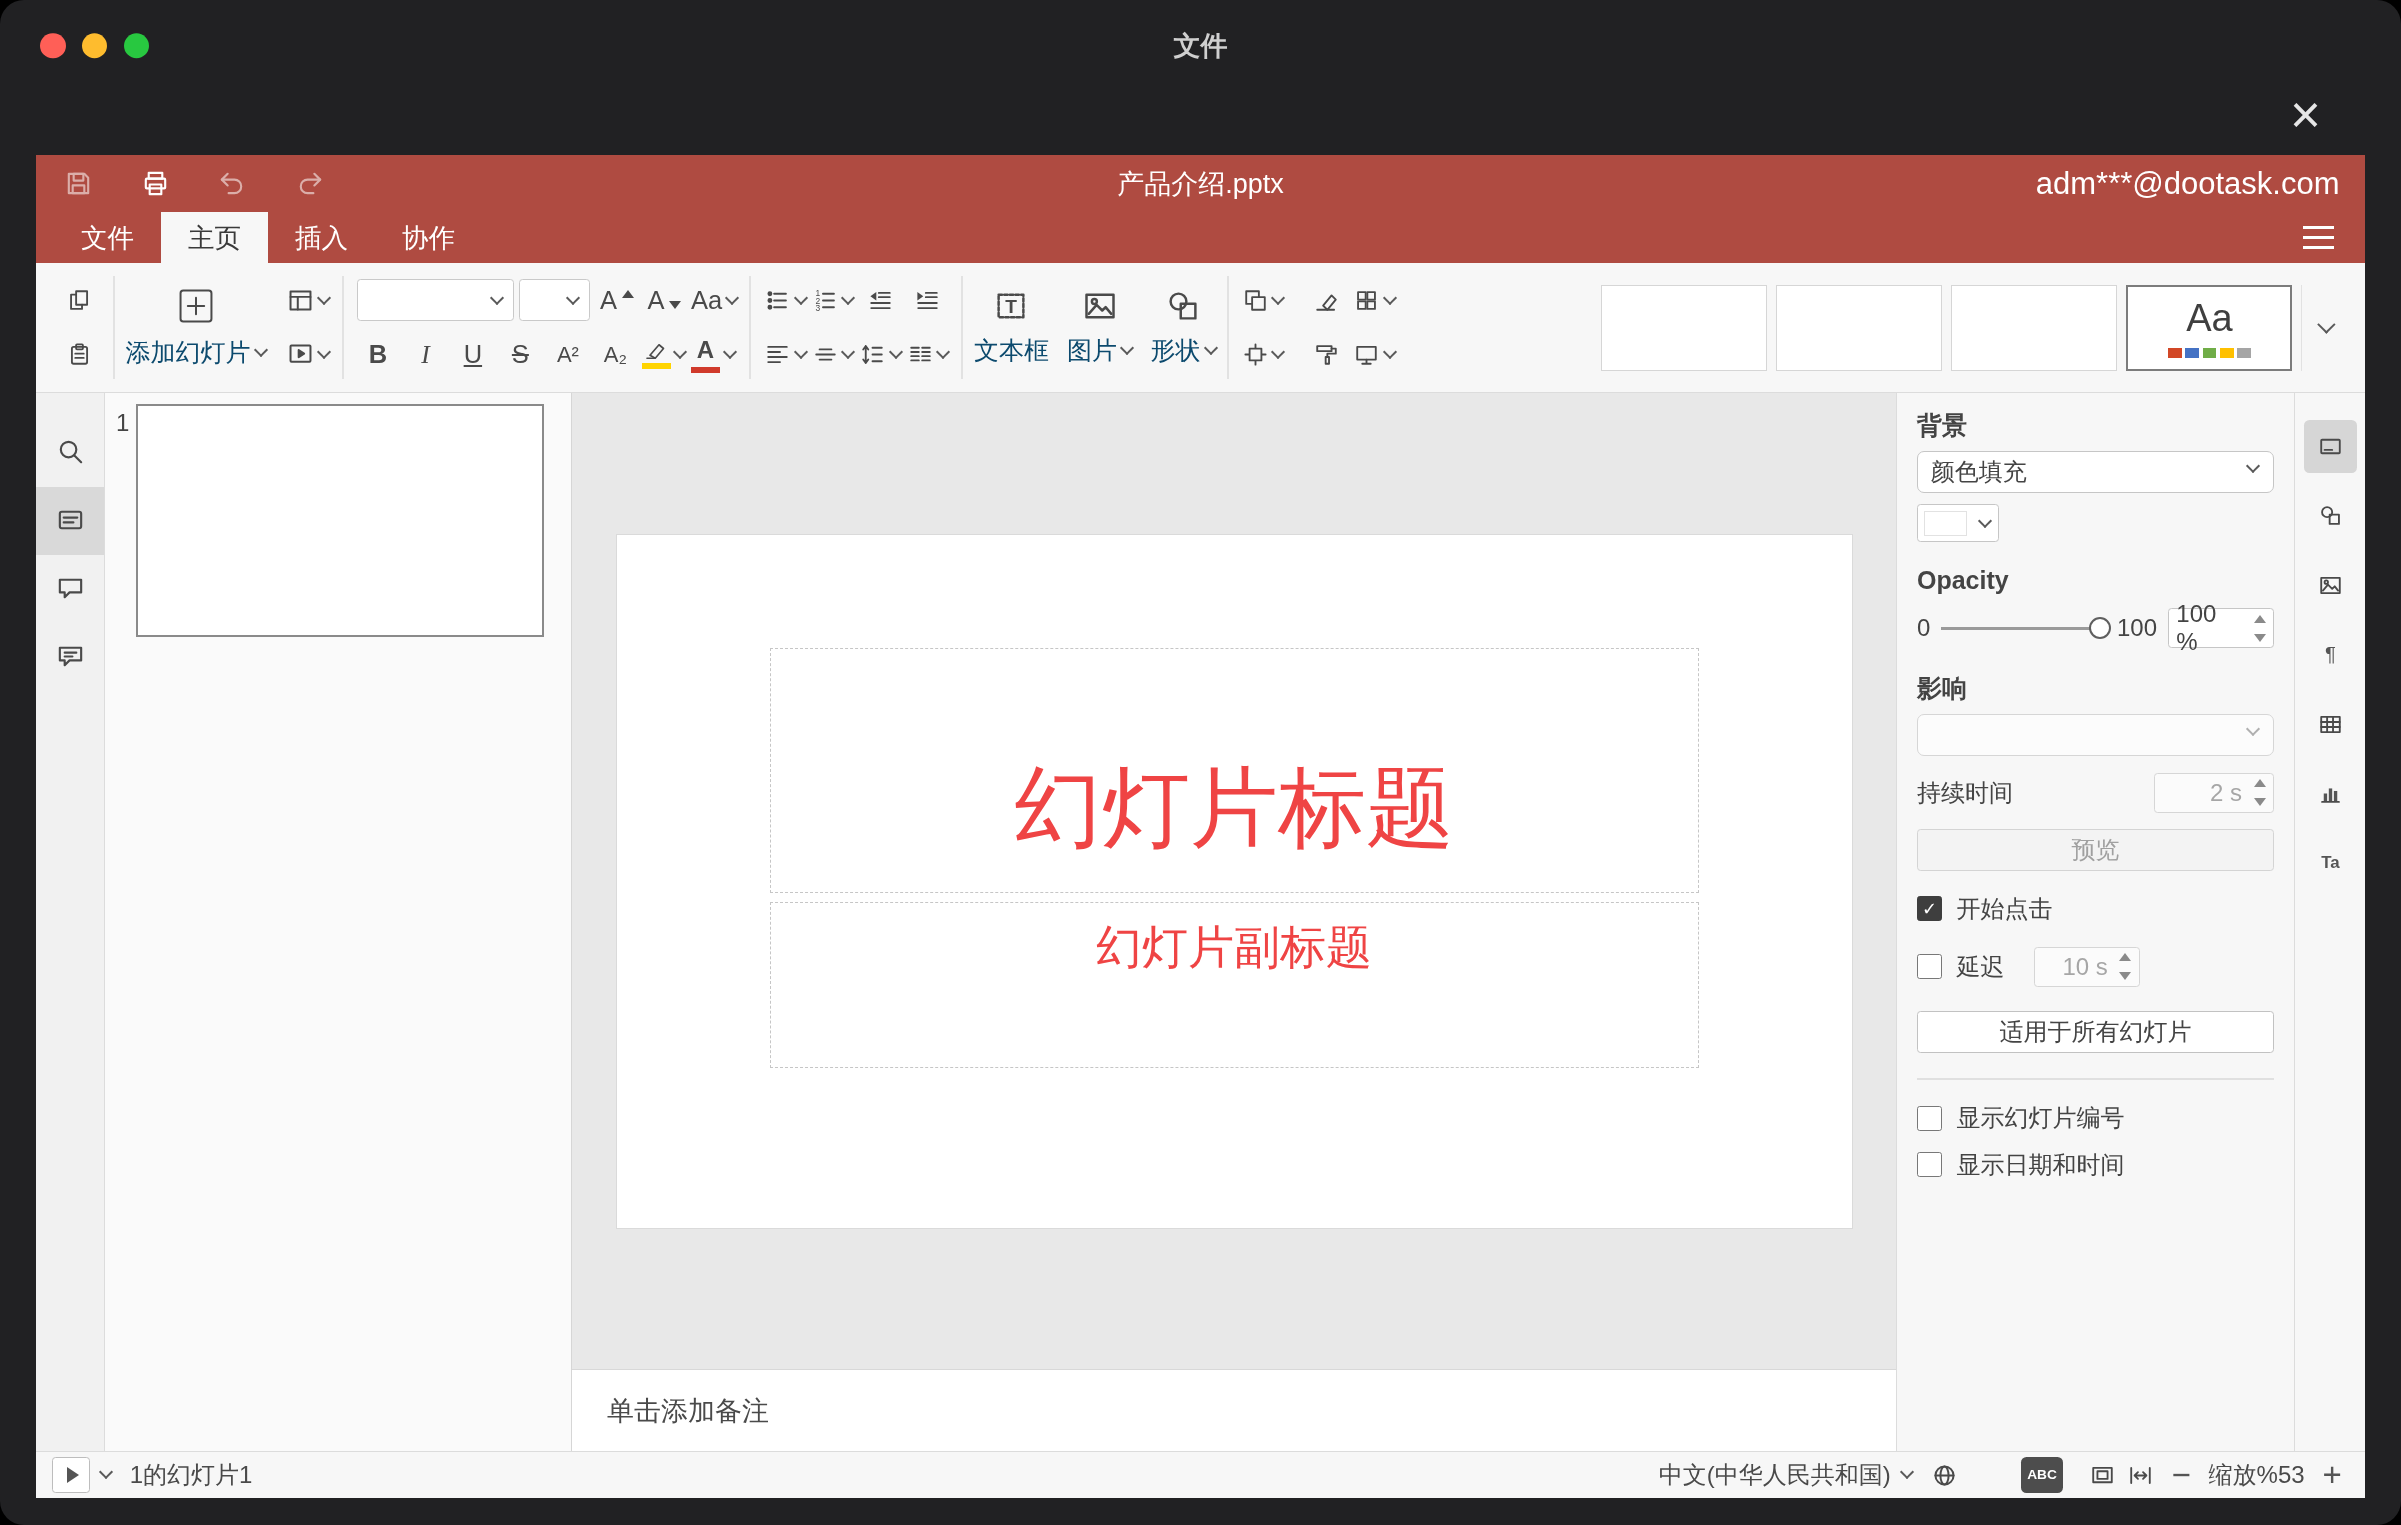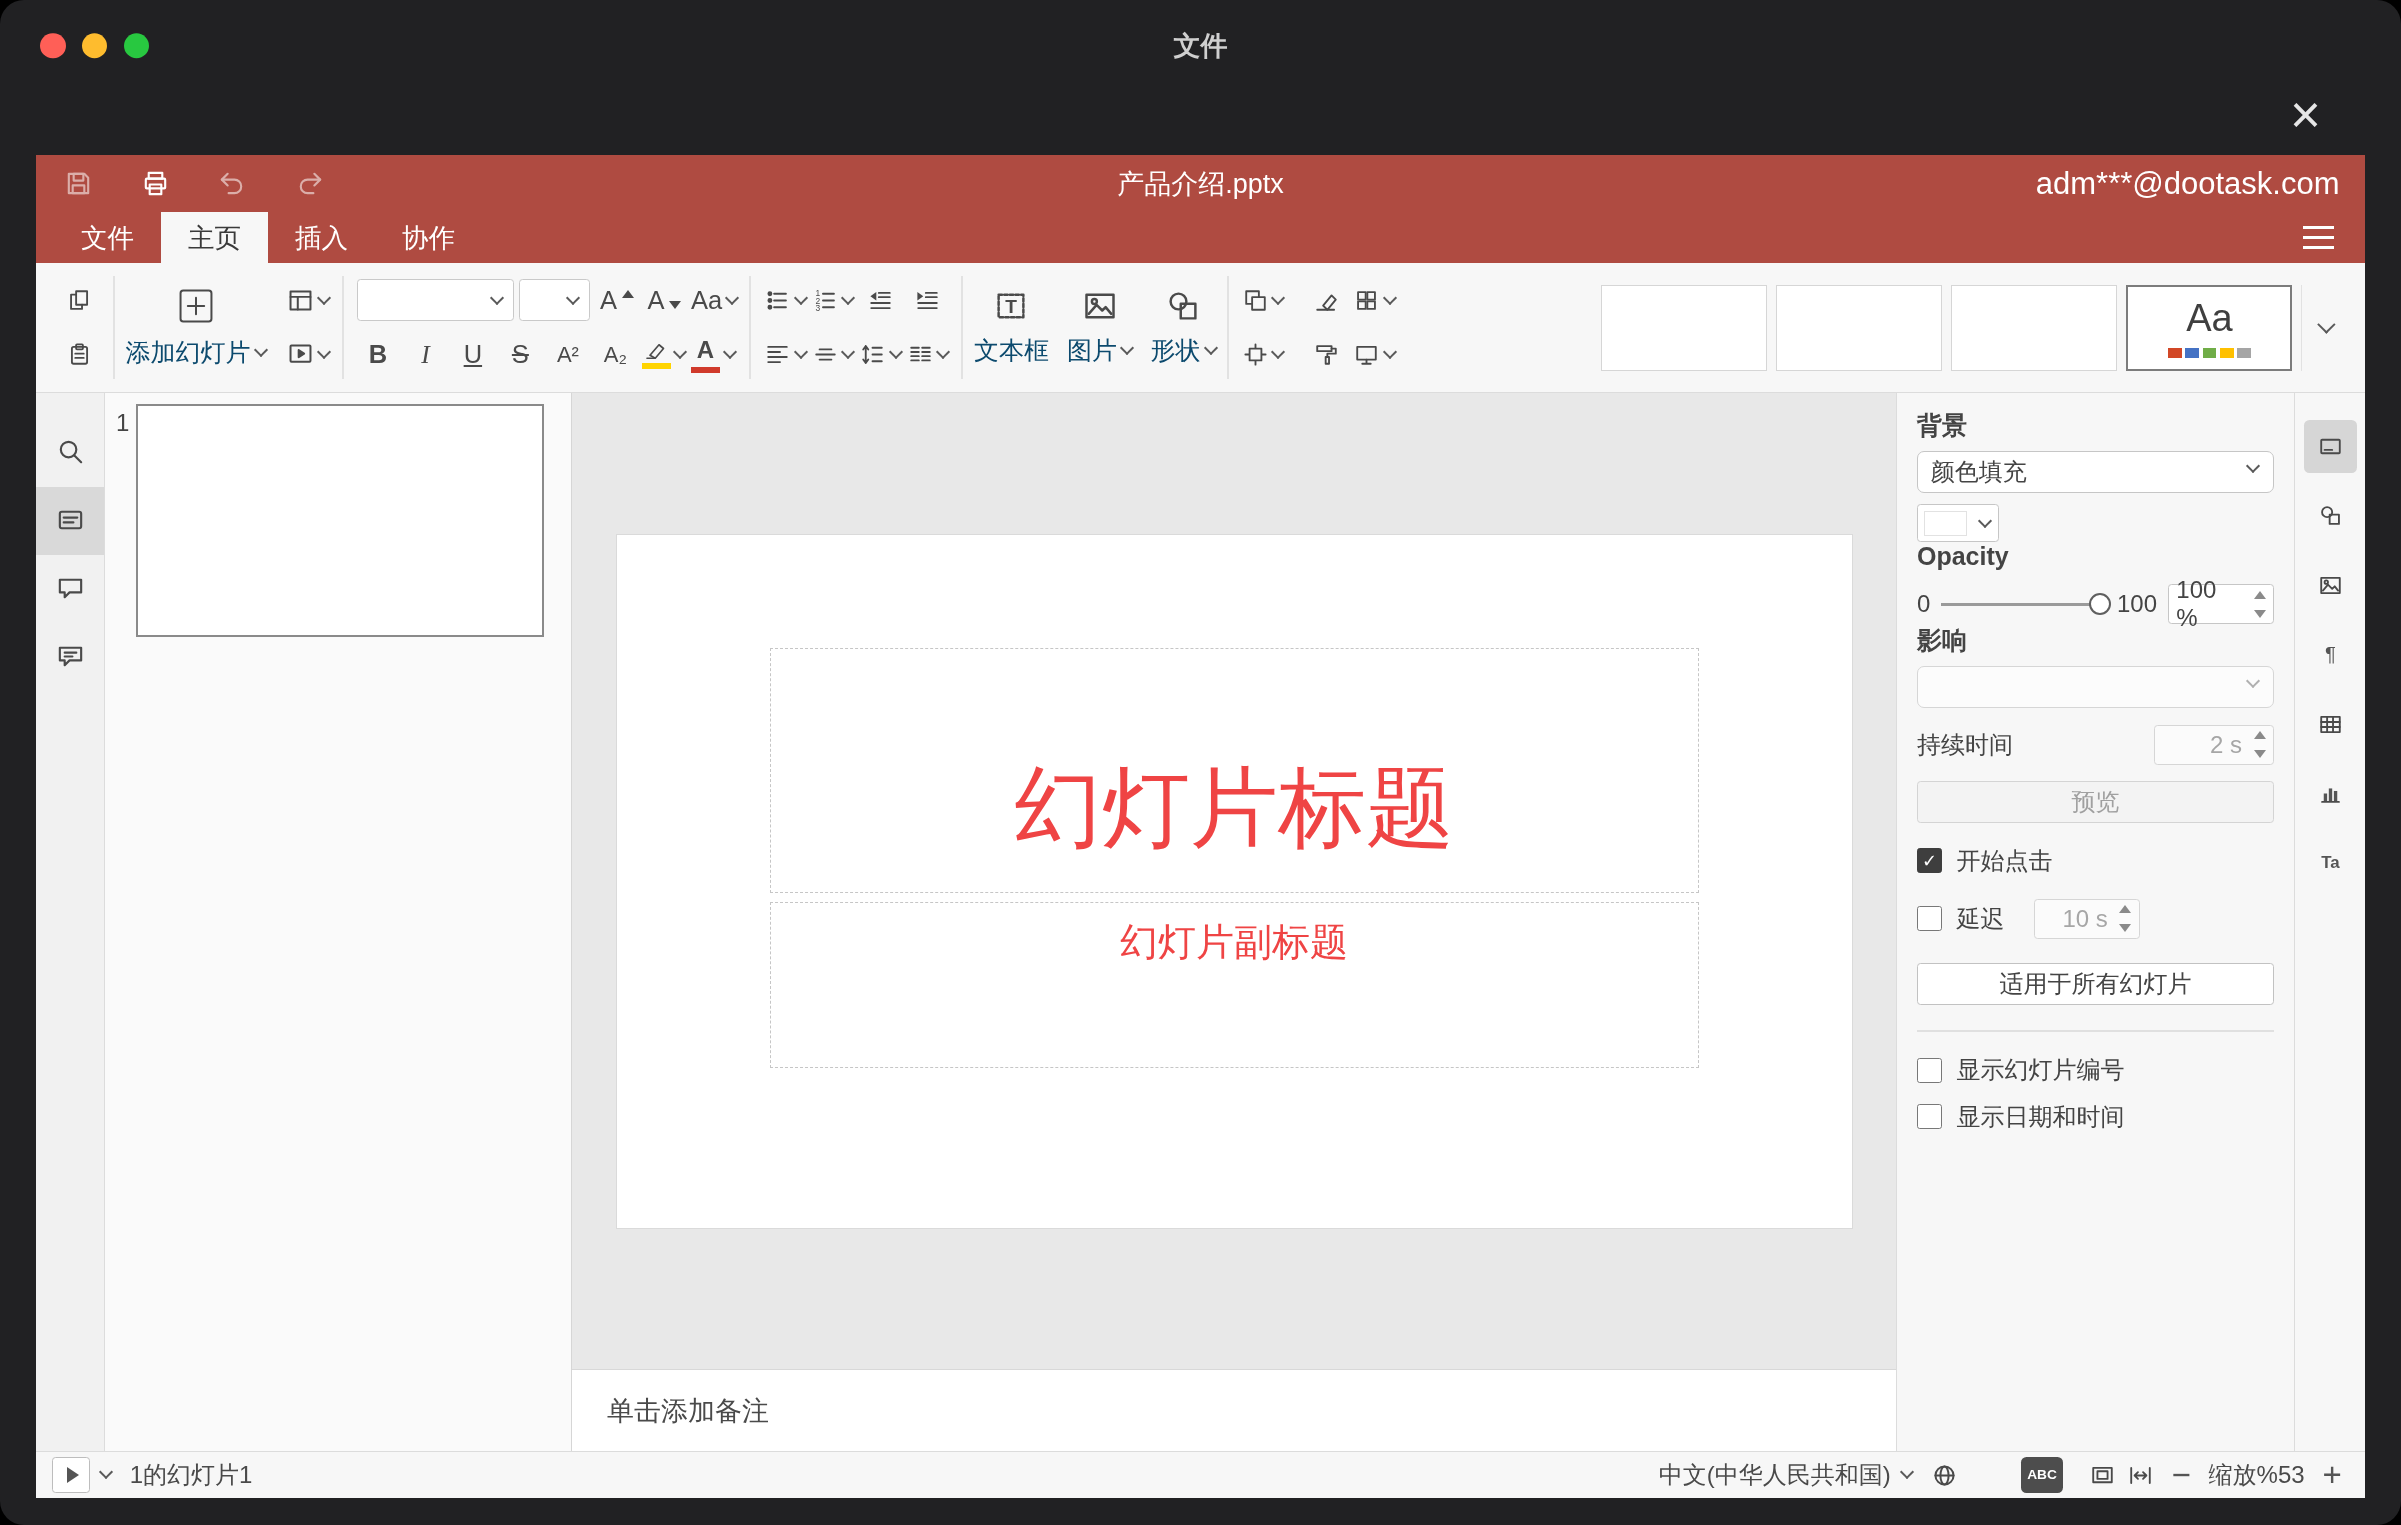--- a/index.html
+++ b/index.html
@@ -63,26 +63,26 @@
   .lsitem { height:68px; display:flex; align-items:center; justify-content:center; }
   .lsitem.selected { background:#d9d9d9; }
   .thumbs { flex:none; width:467px; background:#fafafa; border-right:1.8px solid #d6d6d6; position:relative; padding:11px 0 0 31px; }
   .thumb-num { position:absolute; left:11px; top:16.4px; font-size:24px; color:#444; }
   .thumb { width:408px; height:233px; background:#fff; border:2.7px solid #8a8a8a; }
   .centercol { flex:1; min-width:0; display:flex; flex-direction:column; }
   .canvas { flex:1; display:flex; align-items:center; justify-content:center; }
   .slide { width:1237px; height:695px; background:#fff; border:0.9px solid #dadada; position:relative; }
   .ph { position:absolute; left:153px; width:929px; border:1.8px dashed #c6c6c6; display:flex; justify-content:center; color:#ef4444; }
   .ph.title { top:113px; height:245px; align-items:flex-end; padding-bottom:24px; font-size:88px; }
-  .ph.subtitle { top:367px; height:166px; align-items:flex-start; padding-top:14.6px; font-size:38px; }
+  .ph.subtitle { top:367px; height:166px; align-items:flex-start; padding-top:14.6px; font-size:46px; }
   .notes { height:82px; background:#fff; border-top:1.8px solid #d8d8d8; display:flex; align-items:center; padding:0 35px; font-size:27px; color:#4a4a4a; }
 
   
   .rightpanel { flex:none; width:398px; background:#f7f7f7; border-left:1.8px solid #dcdcdc; padding:16.4px 20px 0; font-size:24px; color:#444; }
-  .rp-label { font-weight:700; font-size:25px; }
+  .rp-label { font-weight:700; font-size:25px; margin-top:24px; }
   .rp-label.first { margin-top:0; }
   .select { height:42px; border:1.8px solid #c6c6c6; border-radius:7px; background:#fff; display:flex; align-items:center; padding:0 36px 0 12.8px; position:relative; margin-top:9px; }
   .select .chev { position:absolute; right:14.6px; top:14.6px; }
   .select.empty-disabled { border-color:#d6d6d6; background:#fcfcfc; }
   .select.empty-disabled .chev { border-color:#b0b0b0; }
   .colorsel { width:82px; height:38px; border:1.8px solid #c6c6c6; border-radius:3.6px; background:#fff; display:flex; align-items:center; margin-top:11px; }
   .colorsel .swatch { flex:1; align-self:stretch; margin:5.5px; background:#fff; border:0.9px solid #e2e2e2; }
   .colorsel .dd { width:25.5px; display:flex; justify-content:center; }
   .oprow { display:flex; align-items:center; gap:11px; margin-top:12.8px; }
   .slider { flex:1; height:2.7px; background:#9a9a9a; position:relative; }

